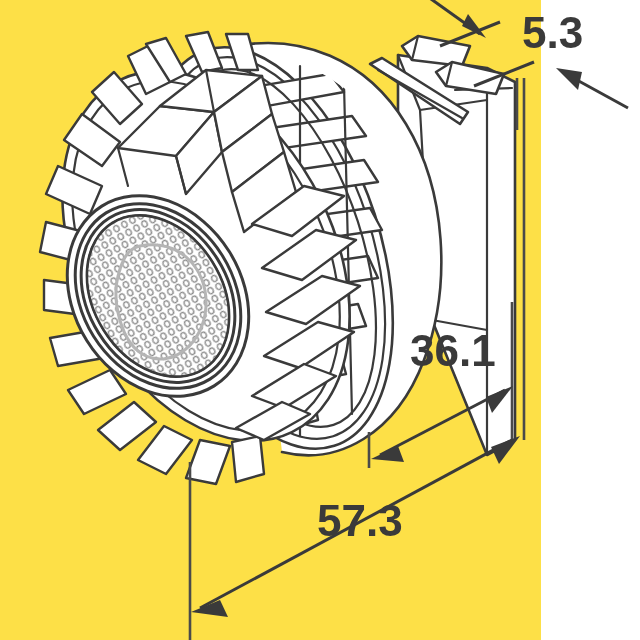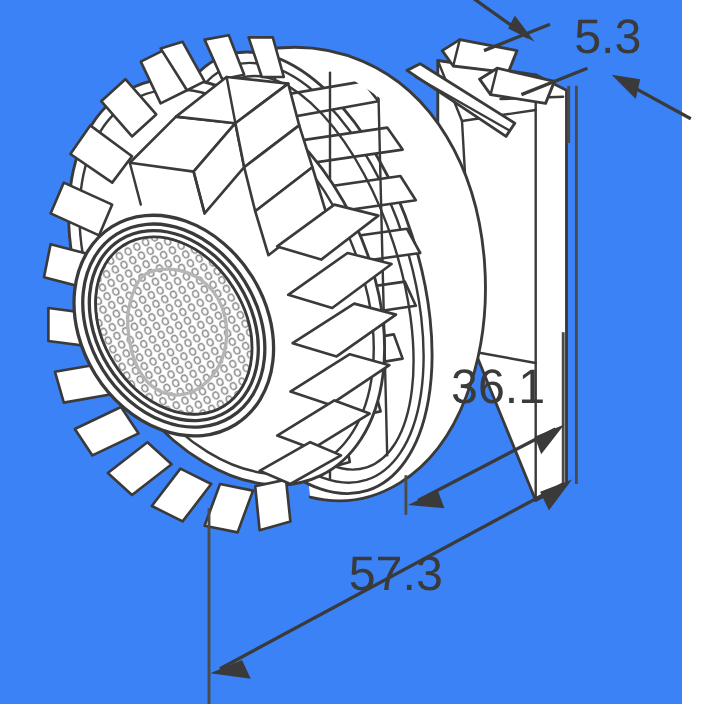--- a/index.html
+++ b/index.html
@@ -9,23 +9,24 @@
     background: #ffffff;
   }
   body {
     width: 640px;
     height: 640px;
     overflow: hidden;
     font-family: "Liberation Sans", sans-serif;
   }
   #drawing-root {
     position: relative;
-    width: 620px;
+    width: 541px;
     height: 640px;
-    background: #3b82f6;
+    background: #fde047;
+    font-weight: bold;
   }
   #drawing-svg {
     position: absolute;
     left: 0;
     top: 0;
     width: 640px;
     height: 640px;
     display: block;
   }
   .dim-text {

